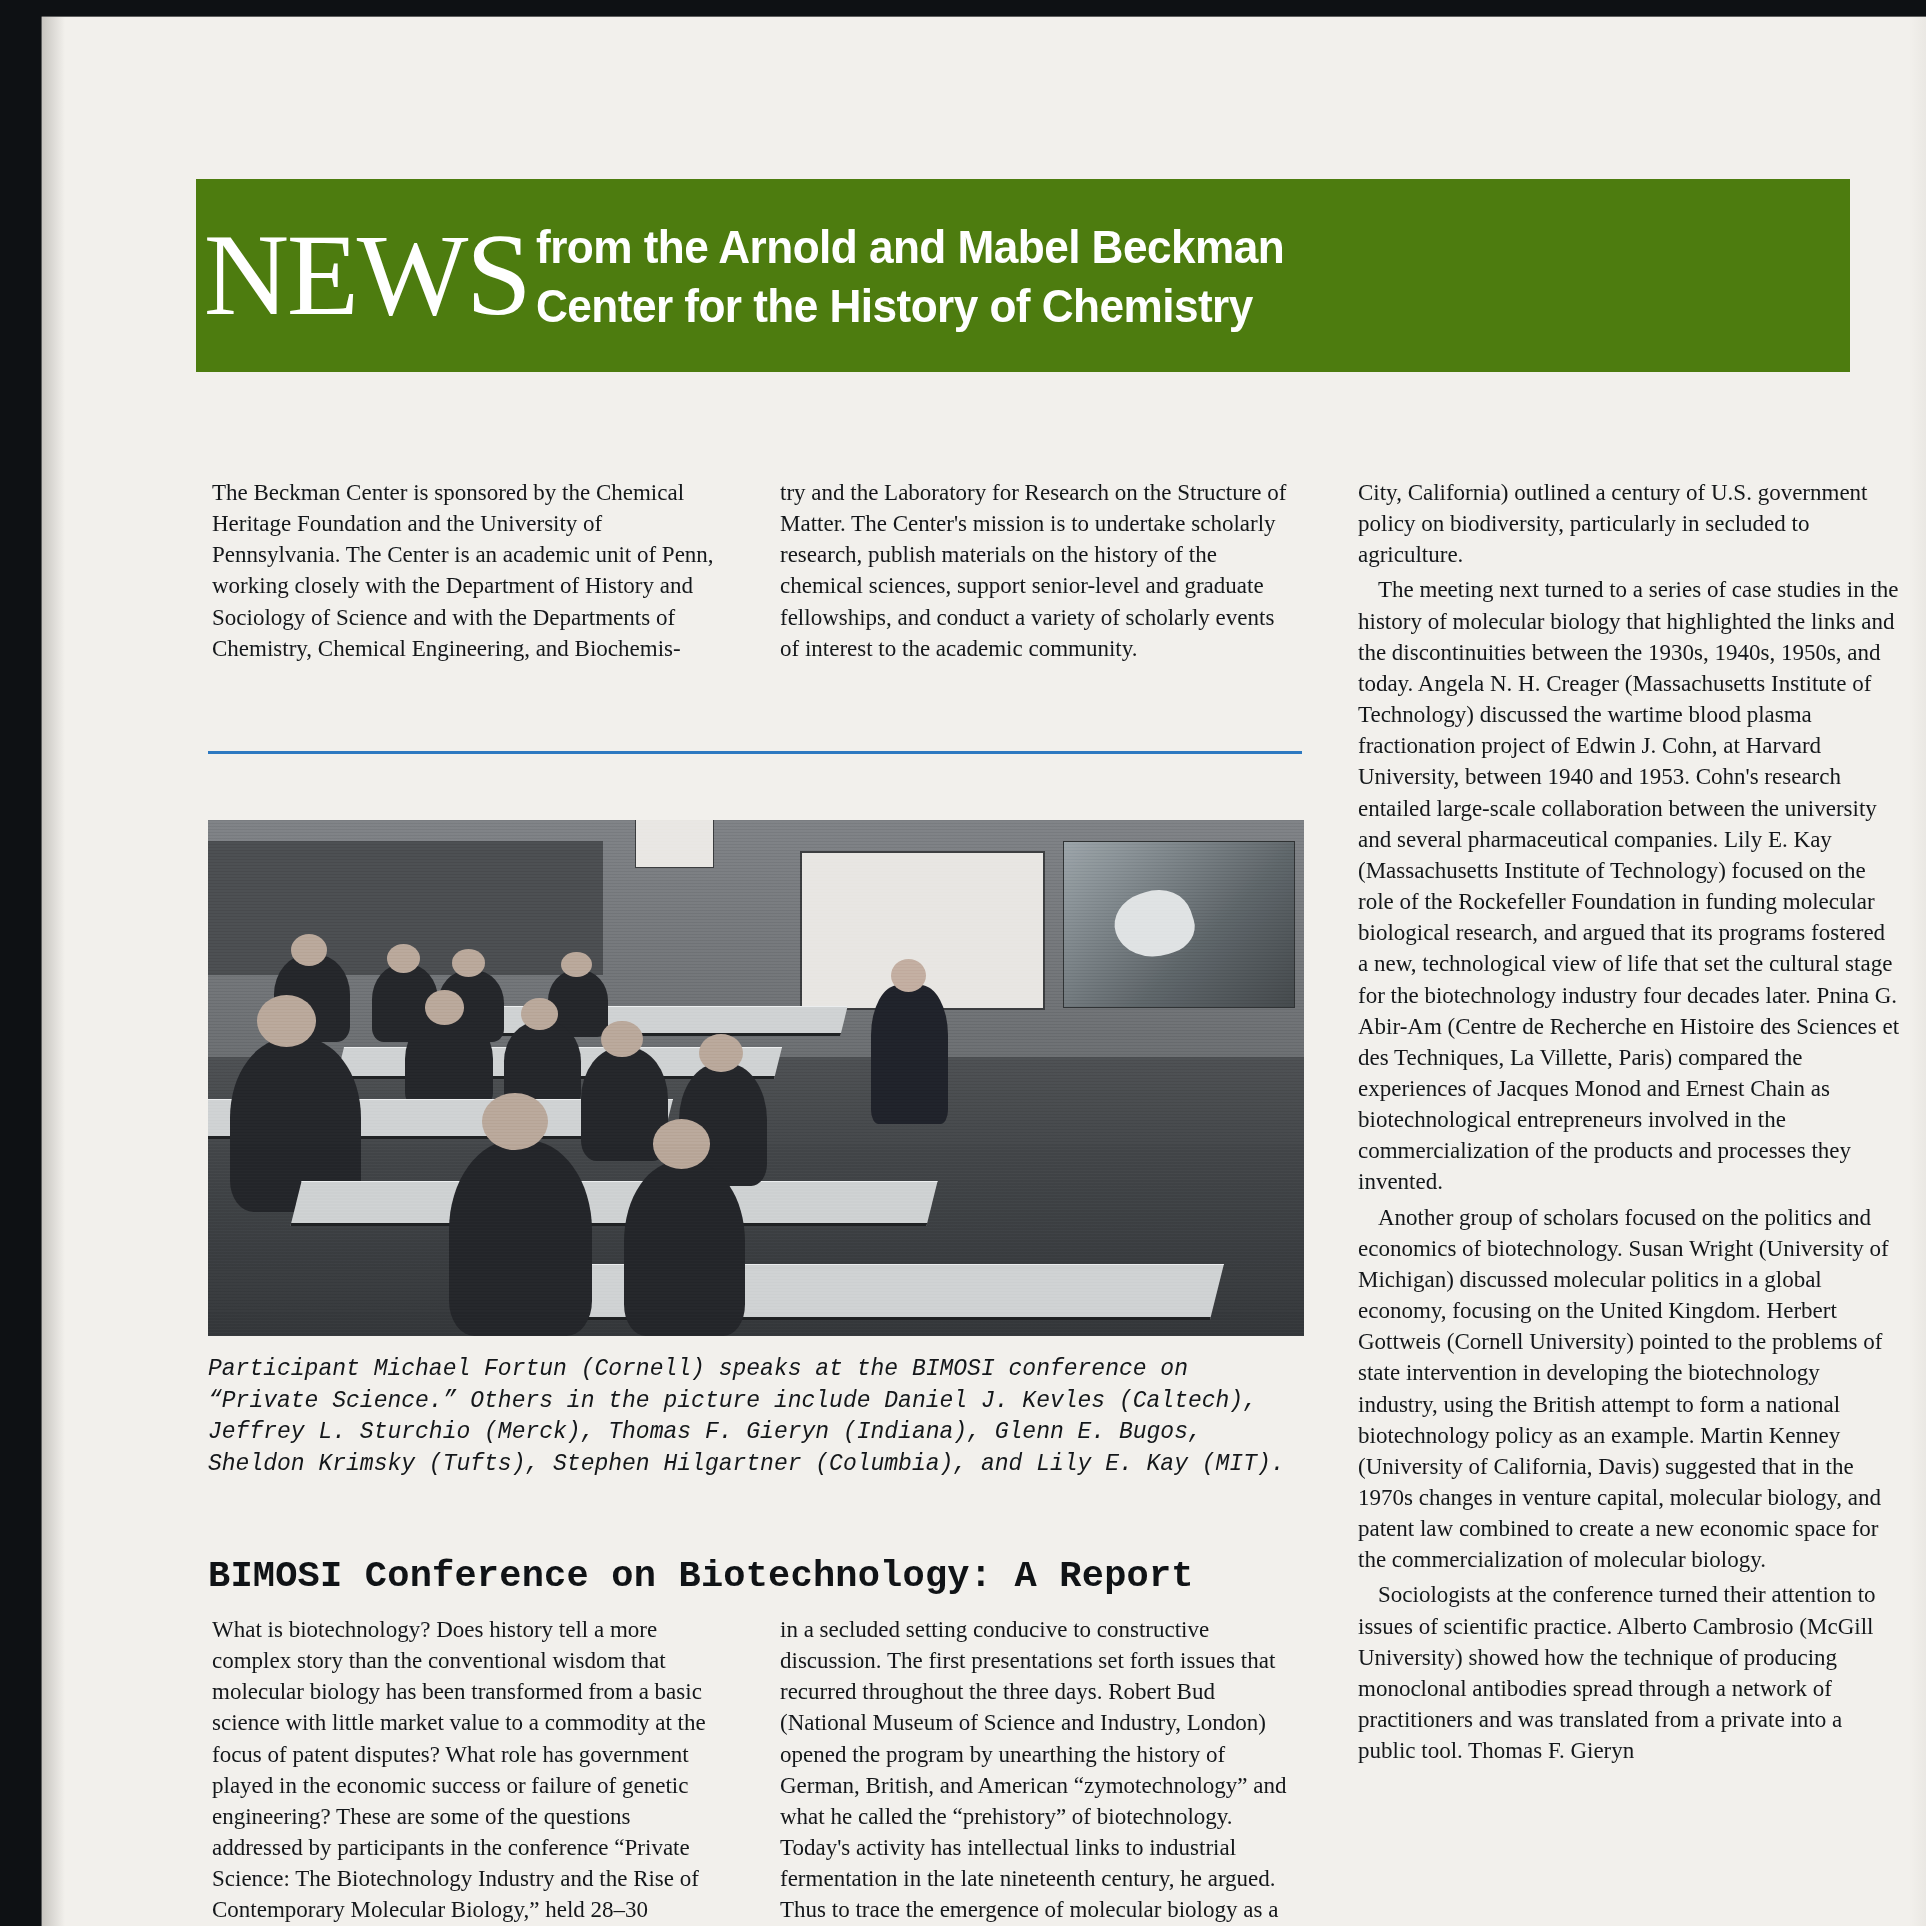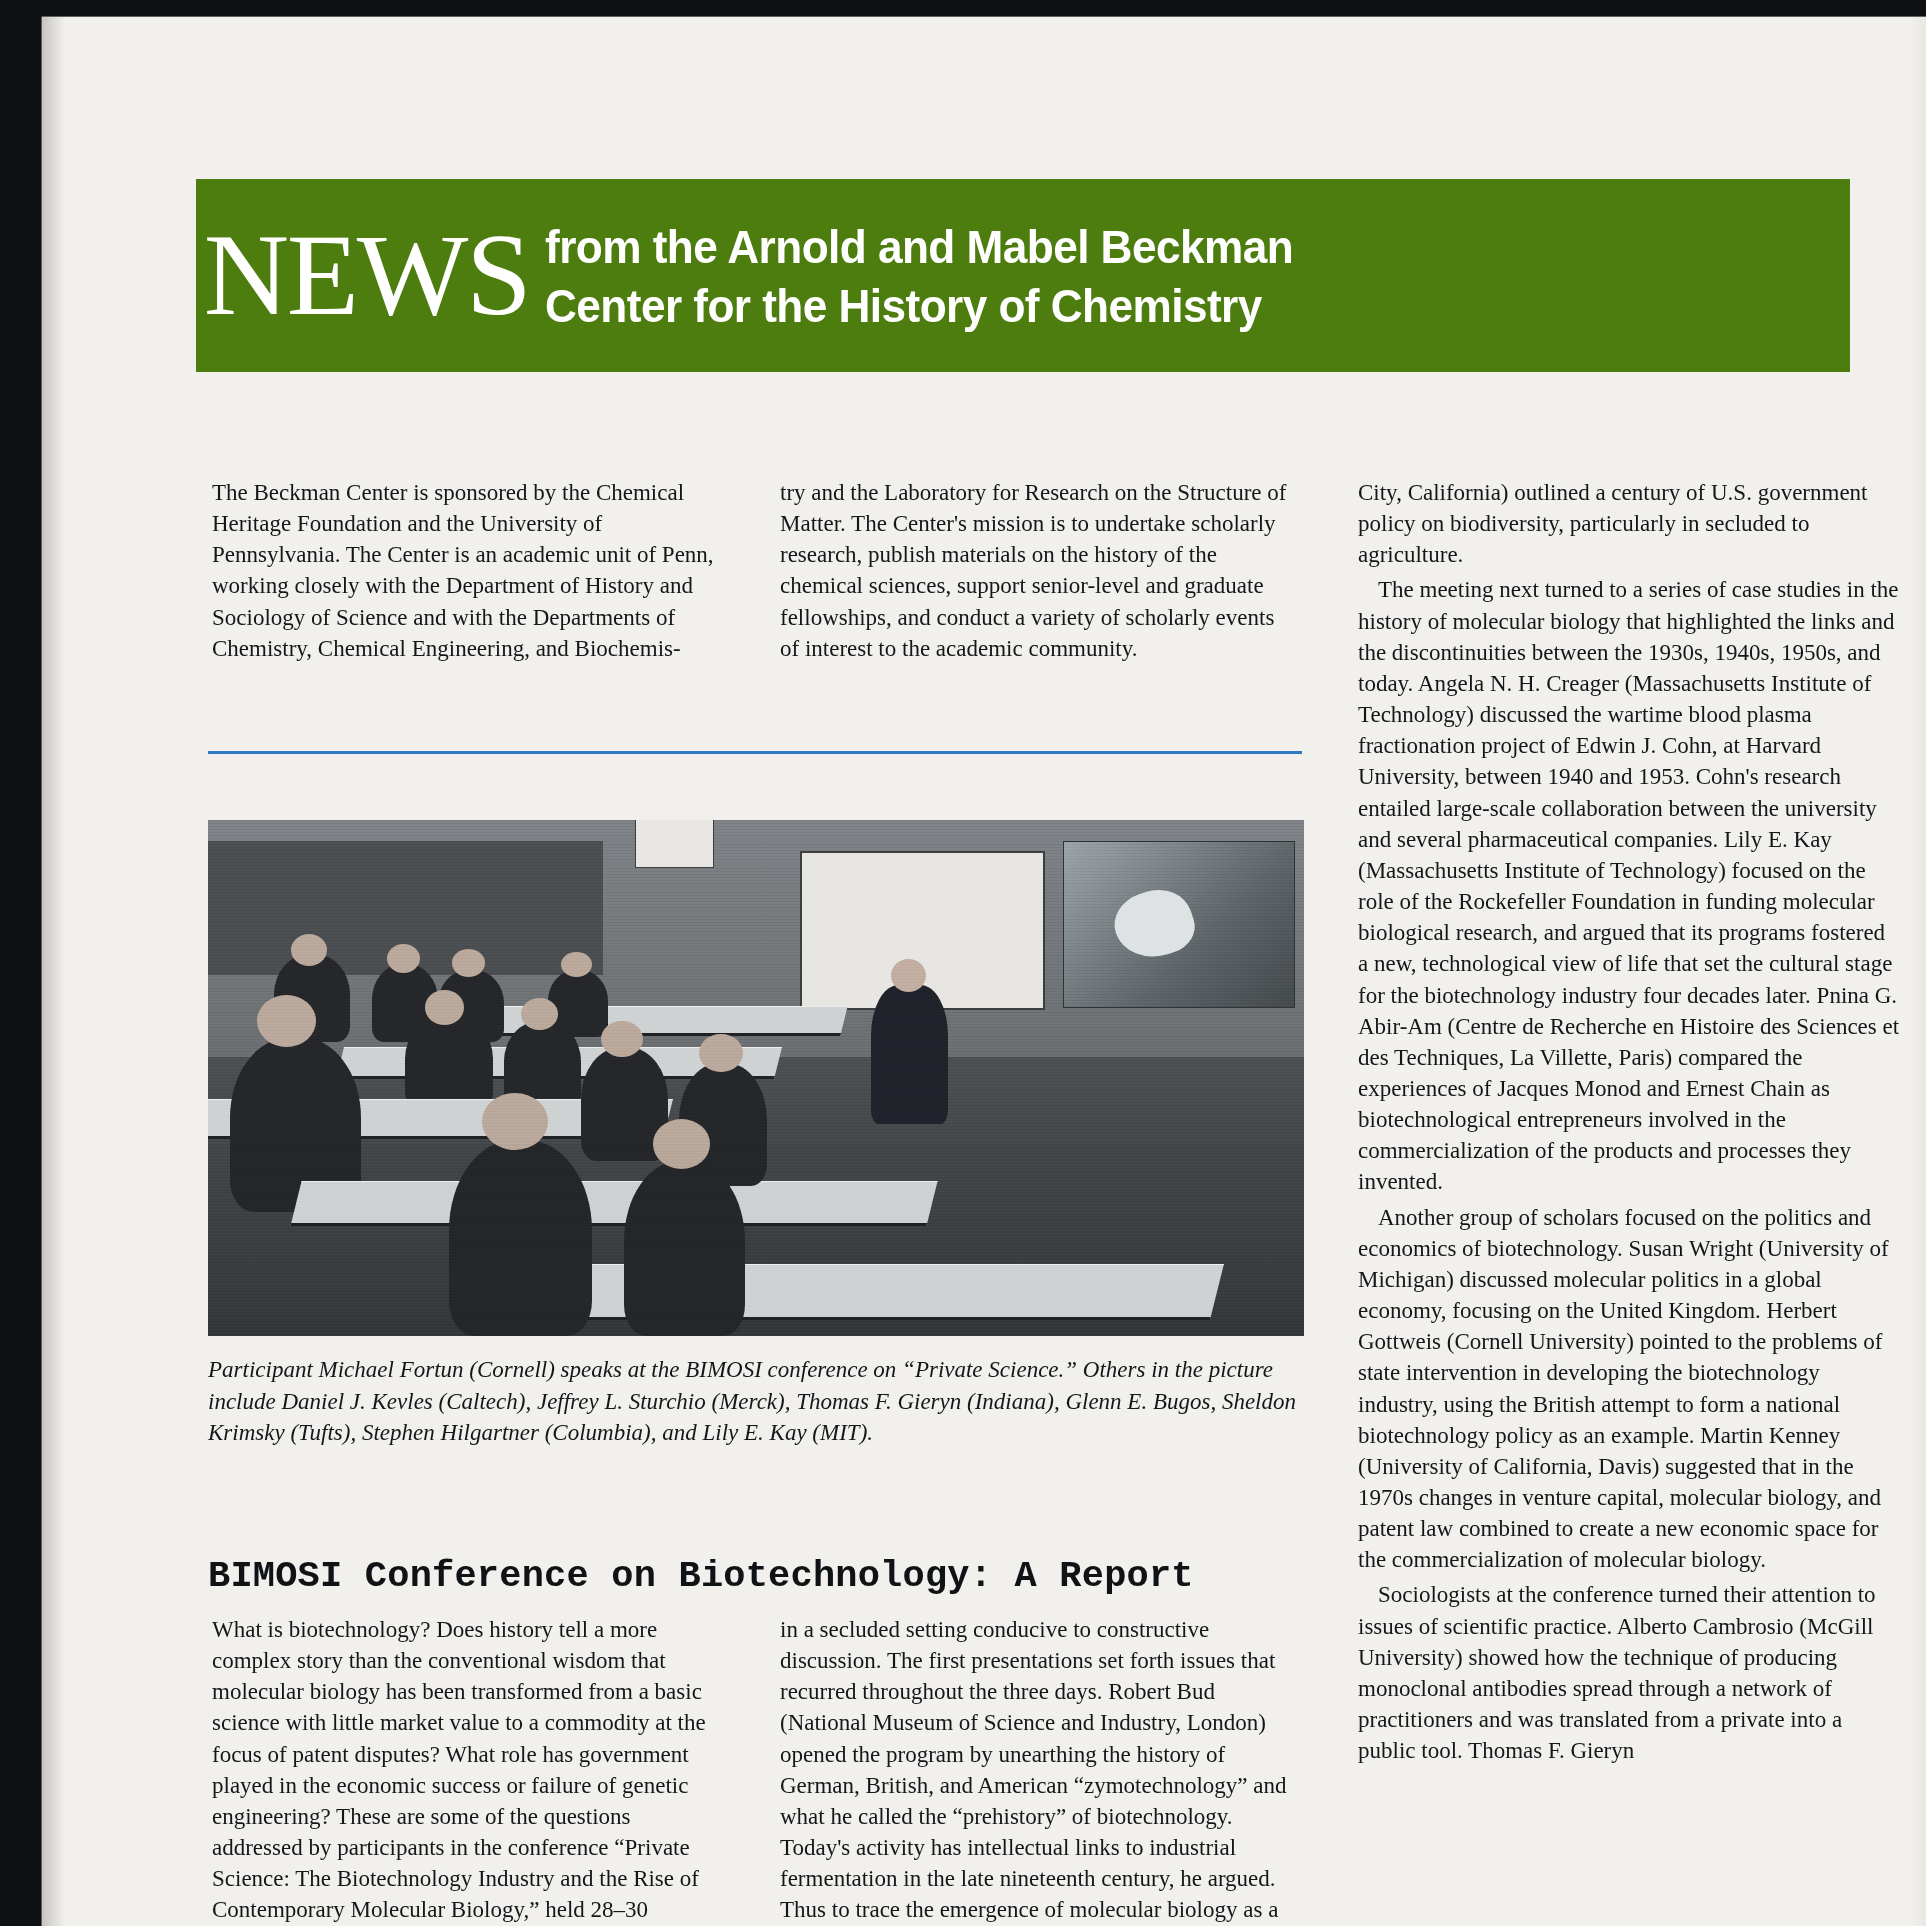--- a/index.html
+++ b/index.html
@@ -66,21 +66,21 @@
     font-size: 116px;
     line-height: 0.85;
     letter-spacing: -2.3px;
     padding-left: 10.8px;
     font-weight: normal;
     transform: scaleX(1.02);
   }
   .masthead-right {
     display: flex;
     flex-direction: column;
-    margin-left: 19px;
+    margin-left: 10px;
     margin-top: 1.5px;
   }
   .masthead-line {
     font-family: "Liberation Sans", sans-serif;
     font-weight: bold;
     font-size: 47px;
     line-height: 1.26;
     letter-spacing: -0.6px;
     transform: scaleX(0.94);
     transform-origin: left center;
@@ -219,21 +219,21 @@
       repeating-linear-gradient(0deg, rgba(255,255,255,0.035) 0 0.8px, rgba(0,0,0,0.035) 0.8px 1.5px);
     mix-blend-mode: overlay;
   }
 
   
   #caption {
     position: absolute;
     left: 166px;
     top: 1337px;
     width: 1100px;
-    font-family: Liberation Serif, serif;
+    font-family: Liberation Mono, monospace;
     font-style: italic;
     font-size: 23px;
     line-height: 1.37;
     color: #14171a;
   }
 
   
   #headline {
     position: absolute;
     left: 166px;

